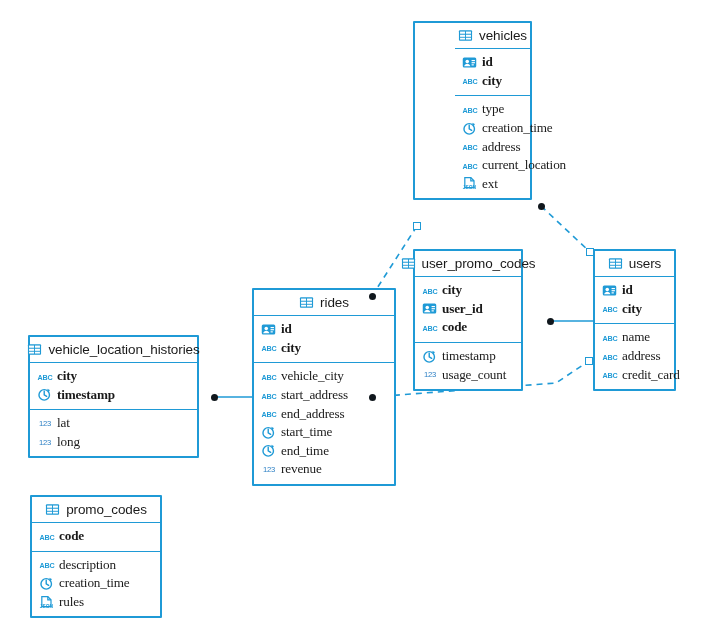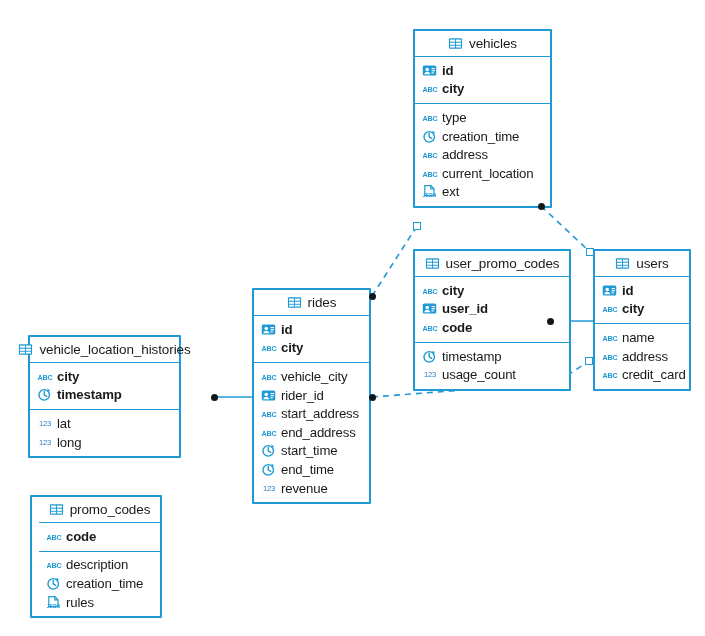--- a/index.html
+++ b/index.html
@@ -69,20 +69,21 @@
     align-items: center;
     gap: 5px;
     height: 18.6px;
     padding: 0 6px 0 7px;
     white-space: nowrap;
   }
   .field-name {
     font-size: 13.2px;
     color: #1a1a1a;
     letter-spacing: -0.15px;
+    font-family: Liberation Serif, serif;
   }
   .field.pk .field-name {
     font-weight: bold;
   }
 
   
   .icon {
     flex: 0 0 auto;
     width: 15px;
     height: 15px;
@@ -117,21 +118,21 @@
 
 <div id="canvas">
   <svg id="links">
       <polyline points="372,296 417,226" fill="none" stroke="#1f9ad6" stroke-width="1.6" stroke-dasharray="6,5"></polyline>
       <polyline points="541,206 590,252" fill="none" stroke="#1f9ad6" stroke-width="1.6" stroke-dasharray="6,5"></polyline>
       <polyline points="372,397 556,383 589,361" fill="none" stroke="#1f9ad6" stroke-width="1.6" stroke-dasharray="6,5"></polyline>
       <polyline points="593,321 550,321" fill="none" stroke="#1f9ad6" stroke-width="1.6"></polyline>
       <polyline points="214,397 252,397" fill="none" stroke="#1f9ad6" stroke-width="1.6"></polyline>
     </svg>
   <div id="entities-layer">
-      <div class="entity" style="left: 413px; top: 29px; width: 139px;">
+      <div class="entity" style="left: 413px; top: 21px; width: 119px; padding-left: 40px;">
         <div class="entity-header">
           <span class="icon">
             <svg viewBox="0 0 16 16" width="15" height="15">
               <rect x="1" y="2.5" width="14" height="11" rx="1" fill="#1f9ad6"></rect>
               <rect x="2.2" y="3.8" width="5.3" height="2.3" fill="#ffffff"></rect>
               <rect x="8.5" y="3.8" width="5.3" height="2.3" fill="#ffffff"></rect>
               <rect x="2.2" y="7.2" width="5.3" height="2.2" fill="#ffffff"></rect>
               <rect x="8.5" y="7.2" width="5.3" height="2.2" fill="#ffffff"></rect>
               <rect x="2.2" y="10.4" width="5.3" height="1.9" fill="#ffffff"></rect>
               <rect x="8.5" y="10.4" width="5.3" height="1.9" fill="#ffffff"></rect>
@@ -202,21 +203,21 @@
               <svg viewBox="0 0 16 16" width="15" height="15">
                 <path d="M3 1.7h6.4l3.4 3.4v7.4H3z" fill="#ffffff" stroke="#1f9ad6" stroke-width="1.3"></path>
                 <path d="M9.4 1.7v3.4h3.4" fill="none" stroke="#1f9ad6" stroke-width="1.3"></path>
                 <text x="7.9" y="13.9" font-family="Liberation Sans, sans-serif" font-size="5.2" font-weight="bold" fill="#1f9ad6" text-anchor="middle">JSON</text>
               </svg>
             </span>
             <span class="field-name">ext</span>
           </div>
         </div>
       </div>
-      <div class="entity" style="left: 413px; top: 249px; width: 158px;">
+      <div class="entity" style="left: 413px; top: 249px; width: 110px;">
         <div class="entity-header">
           <span class="icon">
             <svg viewBox="0 0 16 16" width="15" height="15">
               <rect x="1" y="2.5" width="14" height="11" rx="1" fill="#1f9ad6"></rect>
               <rect x="2.2" y="3.8" width="5.3" height="2.3" fill="#ffffff"></rect>
               <rect x="8.5" y="3.8" width="5.3" height="2.3" fill="#ffffff"></rect>
               <rect x="2.2" y="7.2" width="5.3" height="2.2" fill="#ffffff"></rect>
               <rect x="8.5" y="7.2" width="5.3" height="2.2" fill="#ffffff"></rect>
               <rect x="2.2" y="10.4" width="5.3" height="1.9" fill="#ffffff"></rect>
               <rect x="8.5" y="10.4" width="5.3" height="1.9" fill="#ffffff"></rect>
@@ -269,21 +270,21 @@
           <div class="field">
             <span class="icon">
               <svg viewBox="0 0 18 16" width="16" height="15">
                 <text x="9" y="11.2" font-family="Liberation Sans, sans-serif" font-size="8.6" fill="#2b7fc4" text-anchor="middle" letter-spacing="-0.2">123</text>
               </svg>
             </span>
             <span class="field-name">usage_count</span>
           </div>
         </div>
       </div>
-      <div class="entity" style="left: 593px; top: 249px; width: 98px;">
+      <div class="entity" style="left: 593px; top: 249px; width: 83px;">
         <div class="entity-header">
           <span class="icon">
             <svg viewBox="0 0 16 16" width="15" height="15">
               <rect x="1" y="2.5" width="14" height="11" rx="1" fill="#1f9ad6"></rect>
               <rect x="2.2" y="3.8" width="5.3" height="2.3" fill="#ffffff"></rect>
               <rect x="8.5" y="3.8" width="5.3" height="2.3" fill="#ffffff"></rect>
               <rect x="2.2" y="7.2" width="5.3" height="2.2" fill="#ffffff"></rect>
               <rect x="8.5" y="7.2" width="5.3" height="2.2" fill="#ffffff"></rect>
               <rect x="2.2" y="10.4" width="5.3" height="1.9" fill="#ffffff"></rect>
               <rect x="8.5" y="10.4" width="5.3" height="1.9" fill="#ffffff"></rect>
@@ -334,21 +335,21 @@
           <div class="field">
             <span class="icon">
               <svg viewBox="0 0 18 16" width="16" height="15">
                 <text x="9" y="11.4" font-family="Liberation Sans, sans-serif" font-size="8.1" font-weight="bold" fill="#1f9ad6" text-anchor="middle" letter-spacing="-0.3">ABC</text>
               </svg>
             </span>
             <span class="field-name">credit_card</span>
           </div>
         </div>
       </div>
-      <div class="entity" style="left: 252px; top: 288px; width: 119px;">
+      <div class="entity" style="left: 252px; top: 288px; width: 144px;">
         <div class="entity-header">
           <span class="icon">
             <svg viewBox="0 0 16 16" width="15" height="15">
               <rect x="1" y="2.5" width="14" height="11" rx="1" fill="#1f9ad6"></rect>
               <rect x="2.2" y="3.8" width="5.3" height="2.3" fill="#ffffff"></rect>
               <rect x="8.5" y="3.8" width="5.3" height="2.3" fill="#ffffff"></rect>
               <rect x="2.2" y="7.2" width="5.3" height="2.2" fill="#ffffff"></rect>
               <rect x="8.5" y="7.2" width="5.3" height="2.2" fill="#ffffff"></rect>
               <rect x="2.2" y="10.4" width="5.3" height="1.9" fill="#ffffff"></rect>
               <rect x="8.5" y="10.4" width="5.3" height="1.9" fill="#ffffff"></rect>
@@ -383,33 +384,20 @@
           <div class="field">
             <span class="icon">
               <svg viewBox="0 0 18 16" width="16" height="15">
                 <text x="9" y="11.4" font-family="Liberation Sans, sans-serif" font-size="8.1" font-weight="bold" fill="#1f9ad6" text-anchor="middle" letter-spacing="-0.3">ABC</text>
               </svg>
             </span>
             <span class="field-name">vehicle_city</span>
           </div>
           <div class="field">
             <span class="icon">
-              <svg viewBox="0 0 16 16" width="15" height="15">
-                <rect x="0.8" y="2.6" width="14.4" height="10.8" rx="1.6" fill="#1f9ad6"></rect>
-                <circle cx="5.6" cy="6.9" r="1.9" fill="#ffffff"></circle>
-                <path d="M2.3 12.1c0.4-1.9 1.7-2.9 3.3-2.9s2.9 1 3.3 2.9z" fill="#ffffff"></path>
-                <rect x="10.2" y="5.3" width="3.6" height="1.25" fill="#ffffff"></rect>
-                <rect x="10.2" y="7.6" width="3.6" height="1.25" fill="#ffffff"></rect>
-                <rect x="10.2" y="9.9" width="2.4" height="1.25" fill="#ffffff"></rect>
-              </svg>
-            </span>
-            <span class="field-name">rider_id</span>
-          </div>
-          <div class="field">
-            <span class="icon">
               <svg viewBox="0 0 18 16" width="16" height="15">
                 <text x="9" y="11.4" font-family="Liberation Sans, sans-serif" font-size="8.1" font-weight="bold" fill="#1f9ad6" text-anchor="middle" letter-spacing="-0.3">ABC</text>
               </svg>
             </span>
             <span class="field-name">start_address</span>
           </div>
           <div class="field">
             <span class="icon">
               <svg viewBox="0 0 18 16" width="16" height="15">
                 <text x="9" y="11.4" font-family="Liberation Sans, sans-serif" font-size="8.1" font-weight="bold" fill="#1f9ad6" text-anchor="middle" letter-spacing="-0.3">ABC</text>
@@ -440,21 +428,21 @@
           <div class="field">
             <span class="icon">
               <svg viewBox="0 0 18 16" width="16" height="15">
                 <text x="9" y="11.2" font-family="Liberation Sans, sans-serif" font-size="8.6" fill="#2b7fc4" text-anchor="middle" letter-spacing="-0.2">123</text>
               </svg>
             </span>
             <span class="field-name">revenue</span>
           </div>
         </div>
       </div>
-      <div class="entity" style="left: 28px; top: 335px; width: 153px;">
+      <div class="entity" style="left: 28px; top: 335px; width: 171px;">
         <div class="entity-header">
           <span class="icon">
             <svg viewBox="0 0 16 16" width="15" height="15">
               <rect x="1" y="2.5" width="14" height="11" rx="1" fill="#1f9ad6"></rect>
               <rect x="2.2" y="3.8" width="5.3" height="2.3" fill="#ffffff"></rect>
               <rect x="8.5" y="3.8" width="5.3" height="2.3" fill="#ffffff"></rect>
               <rect x="2.2" y="7.2" width="5.3" height="2.2" fill="#ffffff"></rect>
               <rect x="8.5" y="7.2" width="5.3" height="2.2" fill="#ffffff"></rect>
               <rect x="2.2" y="10.4" width="5.3" height="1.9" fill="#ffffff"></rect>
               <rect x="8.5" y="10.4" width="5.3" height="1.9" fill="#ffffff"></rect>
@@ -494,21 +482,21 @@
           <div class="field">
             <span class="icon">
               <svg viewBox="0 0 18 16" width="16" height="15">
                 <text x="9" y="11.2" font-family="Liberation Sans, sans-serif" font-size="8.6" fill="#2b7fc4" text-anchor="middle" letter-spacing="-0.2">123</text>
               </svg>
             </span>
             <span class="field-name">long</span>
           </div>
         </div>
       </div>
-      <div class="entity" style="left: 30px; top: 495px; width: 132px; padding-left: 7px;">
+      <div class="entity" style="left: 30px; top: 495px; width: 132px;">
         <div class="entity-header">
           <span class="icon">
             <svg viewBox="0 0 16 16" width="15" height="15">
               <rect x="1" y="2.5" width="14" height="11" rx="1" fill="#1f9ad6"></rect>
               <rect x="2.2" y="3.8" width="5.3" height="2.3" fill="#ffffff"></rect>
               <rect x="8.5" y="3.8" width="5.3" height="2.3" fill="#ffffff"></rect>
               <rect x="2.2" y="7.2" width="5.3" height="2.2" fill="#ffffff"></rect>
               <rect x="8.5" y="7.2" width="5.3" height="2.2" fill="#ffffff"></rect>
               <rect x="2.2" y="10.4" width="5.3" height="1.9" fill="#ffffff"></rect>
               <rect x="8.5" y="10.4" width="5.3" height="1.9" fill="#ffffff"></rect>

